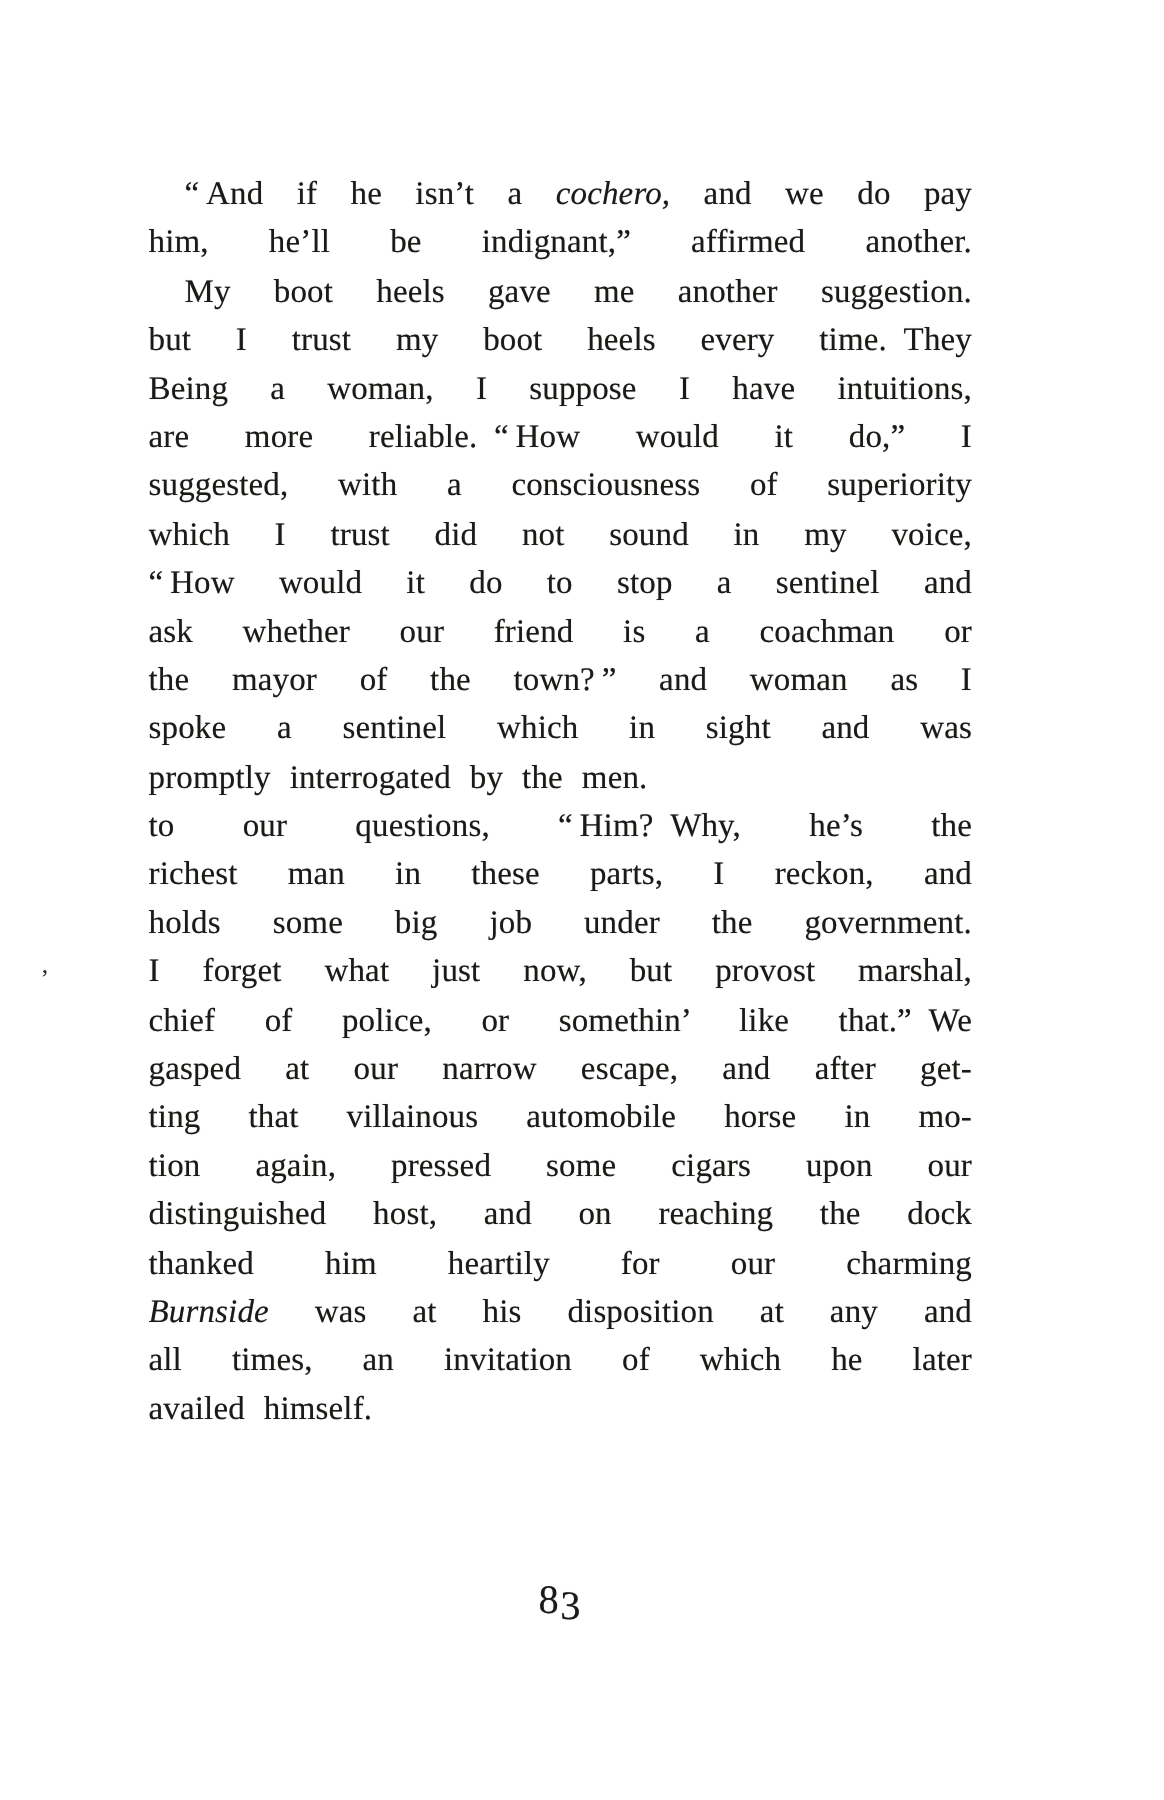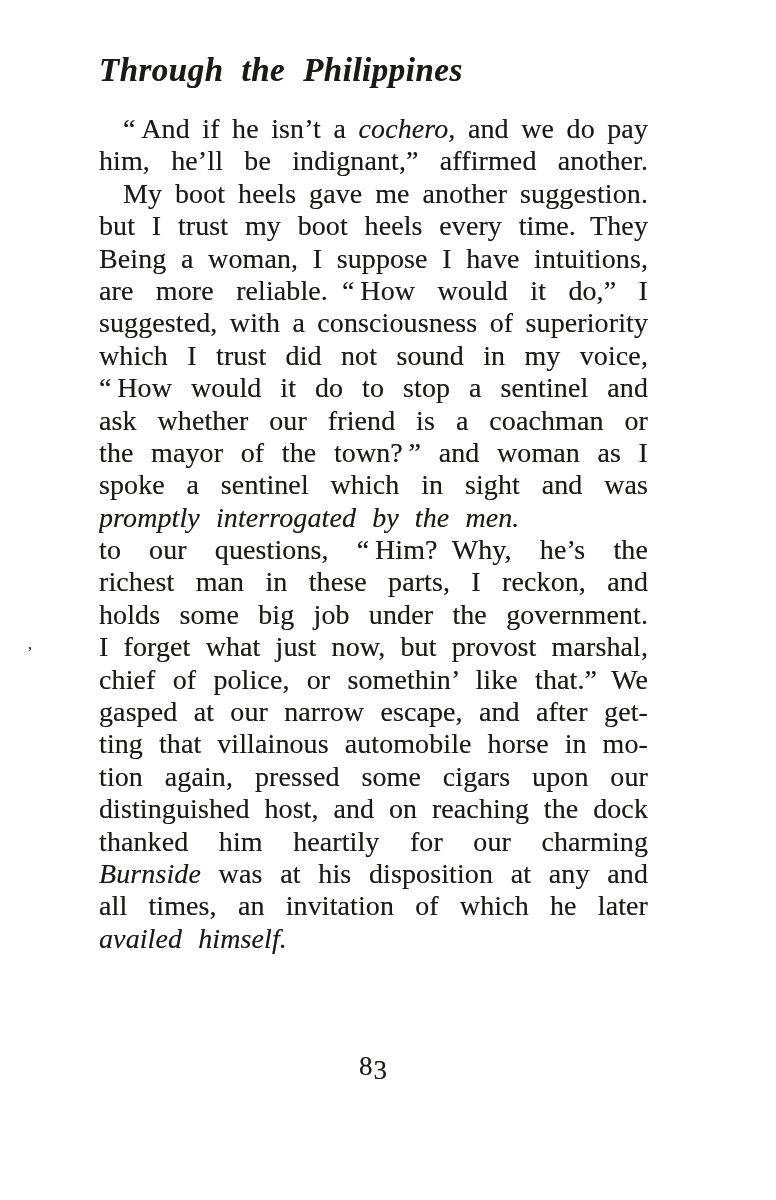--- a/index.html
+++ b/index.html
@@ -26,38 +26,37 @@
     font-weight: 600;
     letter-spacing: 0.5px;
     word-spacing: 0.28em;
     white-space: nowrap;
     text-shadow: 0 0 0.5px rgba(20,18,15,0.55);
   }
   .body-text {
     position: absolute;
     left: 99px; top: 113px;
     width: 549px;
-    font-size: 28px;
+    font-size: 22px;
     line-height: 32.4px;
     letter-spacing: 0.1px;
     word-spacing: 0.06em;
     text-shadow: 0 0 0.5px rgba(20,18,15,0.5);
   }
   .line {
     height: 32.4px;
     overflow: hidden;
     text-align: justify;
     text-align-last: justify;
     white-space: normal;
   }
   .line.no-j {
     text-align: right;
     text-align-last: left;
     word-spacing: 0.32em;
-    font-style: italic;
   }
   .line.ind { padding-left: 24px; }
   .it { font-style: italic; }
   .page-number {
     position: absolute;
     left: 99px; top: 1026px;
     width: 549px;
     text-align: center;
     font-size: 27px;
     line-height: 32px;
@@ -72,21 +71,20 @@
     left: 27px; top: 644px;
     font-size: 17px;
     line-height: 17px;
     color: #2a2722;
   }
 </style>
 </head>
 <body>
 
 <div class="page">
-  <div class="running-header">Through the Philippines</div>
 
   <div class="margin-mark">ʼ</div>
 
   <div class="body-text">
       <div class="line ind"><span class="">“ And if he isn’t a </span><span class="it">cochero,</span><span class=""> and we do pay</span></div>
       <div class="line"><span class="">him, he’ll be indignant,” affirmed another.</span></div>
       <div class="line ind"><span class="">My boot heels gave me another suggestion.</span></div>
       <div class="line"><span class="">but I trust my boot heels every time. They</span></div>
       <div class="line"><span class="">Being a woman, I suppose I have intuitions,</span></div>
       <div class="line"><span class="">are more reliable. “ How would it do,” I</span></div>

